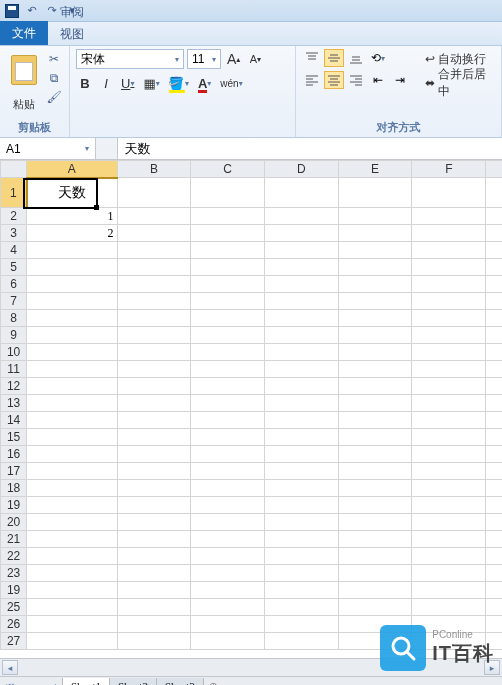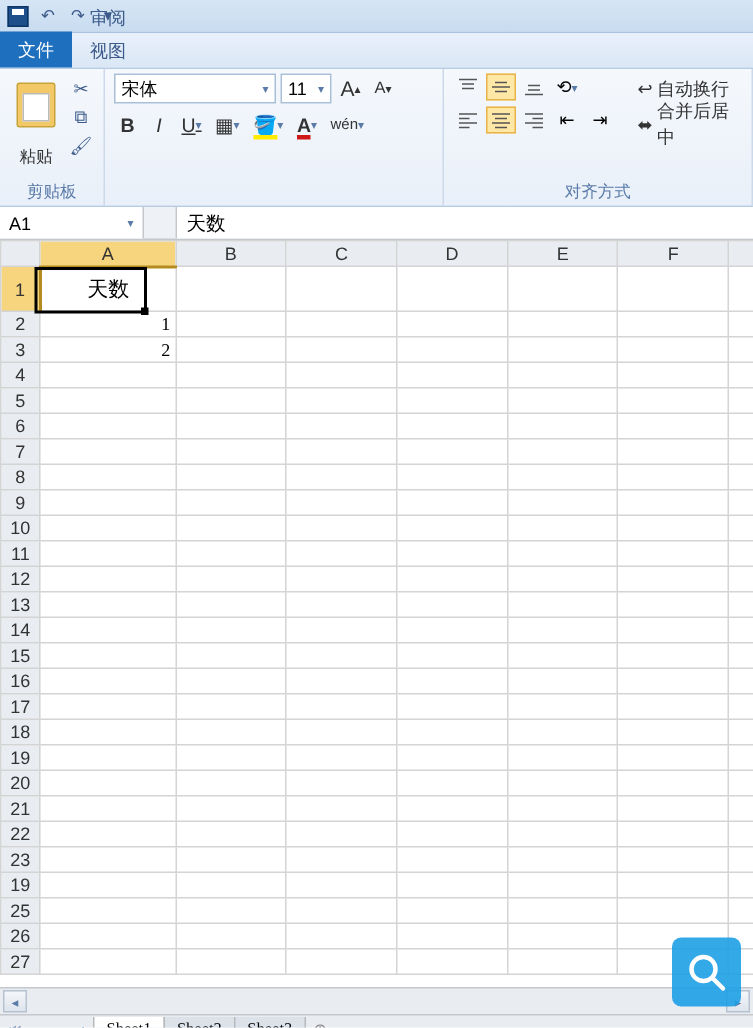--- a/index.html
+++ b/index.html
@@ -12,21 +12,21 @@
 .titlebar .save-icon::after { content: ""; position: absolute; top: 1px; left: 2px; right: 2px; height: 4px; background: #fff; }
 
 
 .tabs { height: 24px; background: linear-gradient(#e8f0fb, #dae7f5); display: flex; align-items: flex-end; border-bottom: 1px solid #b6cce2; }
 .tab-file { background: #1e6fbd; color: #fff; padding: 4px 12px; font-size: 12px; height: 24px; display: flex; align-items: center; font-family: Liberation Mono, monospace; }
 .tab { padding: 4px 12px; font-size: 12px; color: #3c5a8a; height: 22px; display: flex; align-items: center; cursor: pointer; }
 
 
 .ribbon { height: 92px; background: linear-gradient(#f5f8fc, #e9f0f9); border-bottom: 1px solid #b6cce2; display: flex; }
 .group { border-right: 1px solid #cbd9ea; padding: 3px 6px 2px; display: flex; flex-direction: column; justify-content: space-between; }
-.group-label { text-align: center; font-size: 11px; color: #5a7aa8; padding-top: 2px; }
+.group-label { text-align: center; font-size: 11px; color: #5a7aa8; padding-top: 2px; font-weight: bold; }
 .group-body { flex: 1; display: flex; gap: 4px; }
 
 
 .clip-main { display: flex; flex-direction: column; align-items: center; justify-content: center; width: 36px; }
 .paste-icon { width: 26px; height: 30px; background: #f3c967; border: 1px solid #c7a33b; border-radius: 2px; position: relative; }
 .paste-icon::before { content: ""; position: absolute; top: 6px; left: 3px; right: 3px; bottom: 3px; background: #fff; border: 1px solid #bbb; }
 .clip-side { display: flex; flex-direction: column; gap: 3px; justify-content: flex-start; padding-top: 2px; }
 .small-ico { width: 16px; height: 16px; font-size: 12px; color: #3c5a8a; display: flex; align-items: center; justify-content: center; cursor: pointer; }
 
 
@@ -564,13 +564,17 @@
   <span class="sheet-new">⊕</span>
 </div>
 
 <div class="watermark">
   <div class="wm-badge">
     <svg width="28" height="28">
         <circle cx="12" cy="12" r="8" fill="none" stroke="#fff" stroke-width="3"></circle>
         <line x1="18" y1="18" x2="25" y2="25" stroke="#fff" stroke-width="3" stroke-linecap="round"></line>
       </svg>
   </div>
+  <div class="wm-text">
+    <span class="wm-small">PConline</span>
+    <span class="wm-big">IT百科</span>
+  </div>
 </div>
 
 </body></html>

